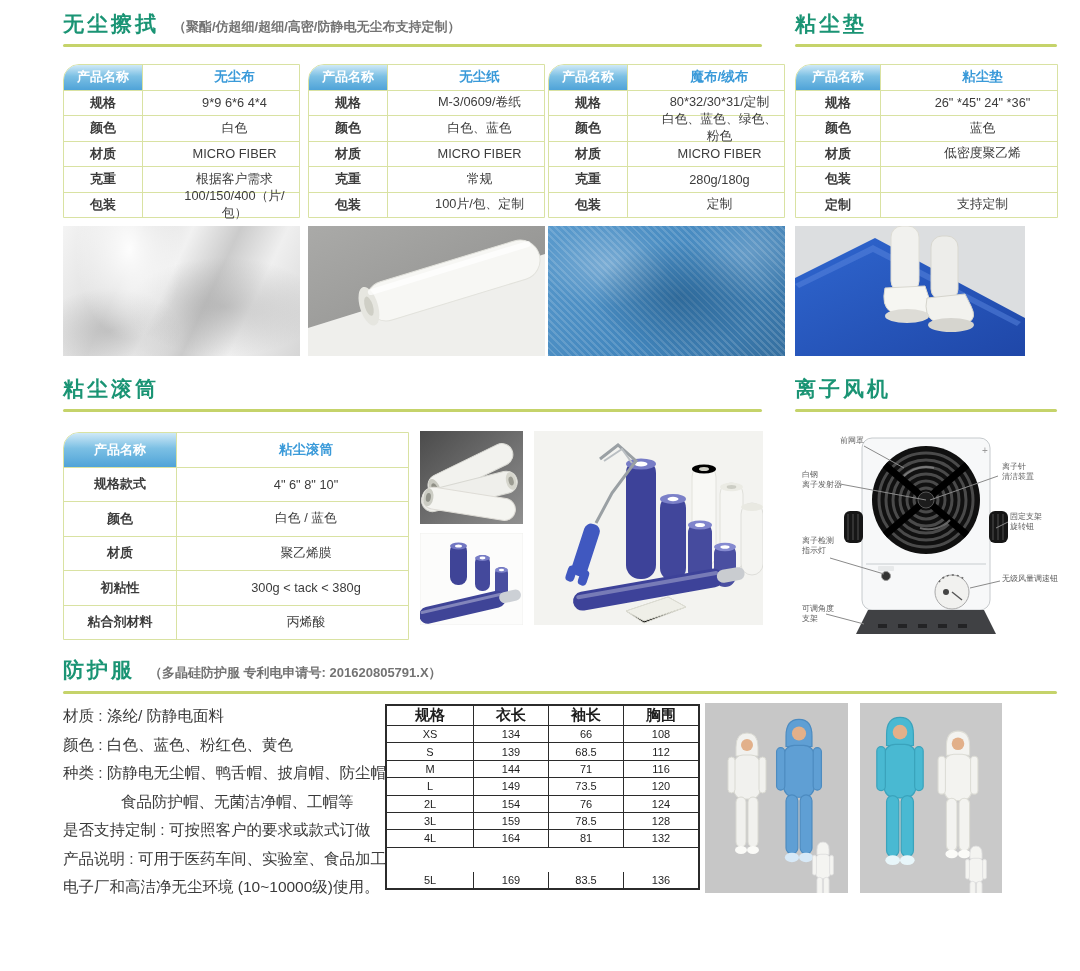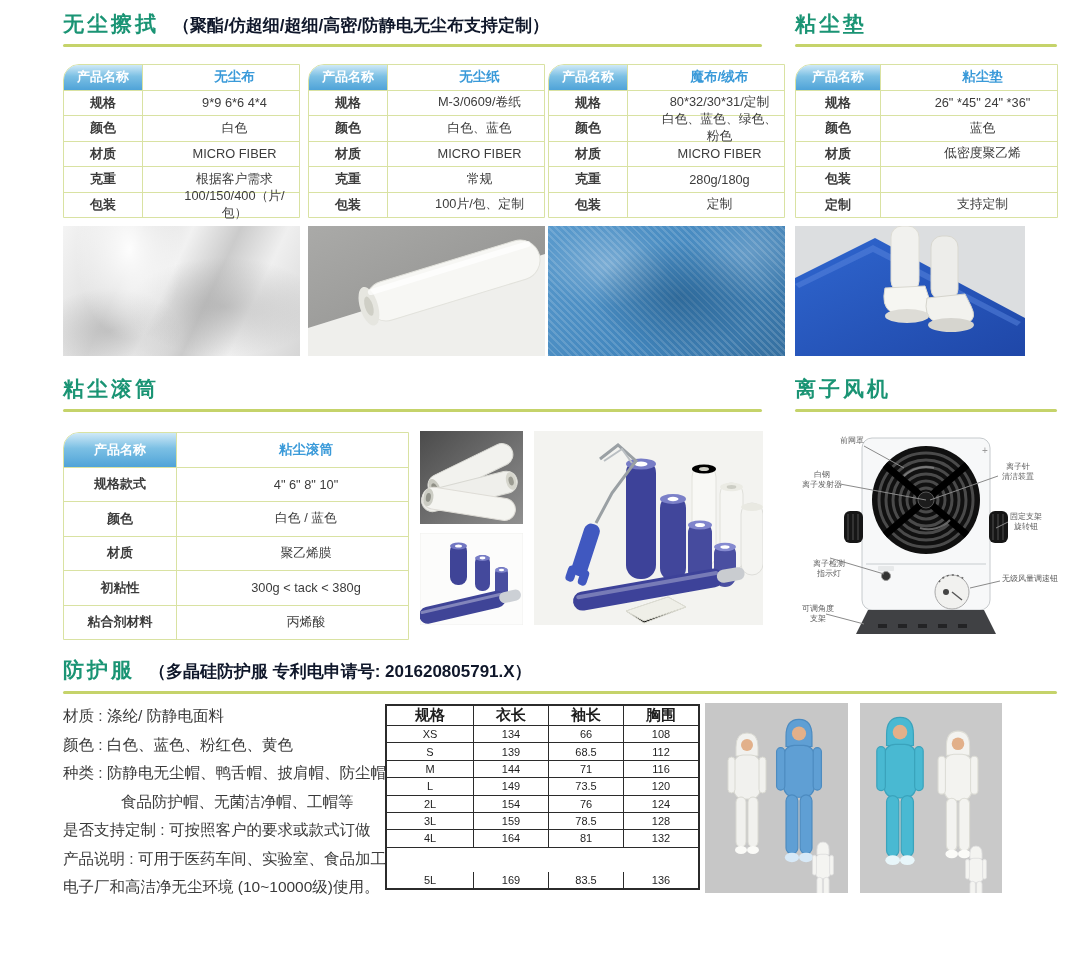--- a/index.html
+++ b/index.html
@@ -2,21 +2,21 @@
 <html><head>
 <meta charset="utf-8">
 <style>
   html,body{margin:0;padding:0;background:#fff;}
   .page{position:relative;width:1080px;height:971px;background:#ffffff;overflow:hidden;
         font-family:"Liberation Sans","DejaVu Sans",sans-serif;}
 
   
   .sec-head{position:absolute;white-space:nowrap;}
   .sec-title{font-size:21px;font-weight:bold;color:#1a9474;letter-spacing:3px;}
-  .sec-sub{font-size:17px;font-weight:bold;color:#0f172a;margin-left:14px;letter-spacing:0;}
+  .sec-sub{font-size:13px;font-weight:bold;color:#737373;margin-left:14px;letter-spacing:0;}
   .rule{position:absolute;height:3px;background:#c5d36a;border-radius:2px;}
 
   
   .spec-table{position:absolute;display:flex;flex-direction:column;box-sizing:border-box;
               border:1px solid #d9e2a2;border-top-left-radius:16px;background:#fff;}
   .spec-row{flex:1;display:flex;border-bottom:1px solid #d9e2a2;min-height:0;}
   .spec-row:last-child{border-bottom:none;}
   .spec-label{flex:0 0 78px;border-right:1px solid #d9e2a2;display:flex;align-items:center;
               justify-content:center;font-size:13px;color:#3c3c3c;font-weight:bold;}
   .spec-value{flex:1;display:flex;align-items:center;justify-content:center;font-size:12.8px;
@@ -54,21 +54,21 @@
   .size-row:last-child{border-bottom:none;margin-top:24px;}
   .size-cell{flex:1;border-right:1px solid #2b2b2b;display:flex;align-items:center;
              justify-content:center;font-size:11px;color:#1e1e1e;}
   .size-cell:first-child{flex:0 0 86px;}
   .size-cell:last-child{border-right:none;}
   .size-row.header .size-cell{font-weight:bold;font-size:15px;}
 
   
   .fan-box{position:absolute;left:800px;top:424px;width:258px;height:224px;}
   .fan-box svg{position:absolute;left:0;top:0;}
-  .fan-label{position:absolute;font-size:8px;line-height:1.3;color:#5f5f5f;white-space:pre-line;text-align:center;}
+  .fan-label{position:absolute;font-size:8px;line-height:1.3;color:#5f5f5f;white-space:pre-line;}
 </style>
 </head>
 <body>
 
 <div class="page">
 
   <div class="sec-head" style="left:63px;top:10px;">
     <span class="sec-title">无尘擦拭</span><span class="sec-sub">（聚酯/仿超细/超细/高密/防静电无尘布支持定制）</span>
   </div>
   <div class="rule" style="left:63px;top:44px;width:699px;"></div>
@@ -426,21 +426,21 @@
         <line x1="26" y1="190" x2="64" y2="200"></line>
       </g>
     </svg>
     <div class="fan-label" style="left:40px;top:12px;">前网罩</div>
     <div class="fan-label" style="left:2px;top:46px;">白钢
 离子发射器</div>
     <div class="fan-label" style="left:202px;top:38px;">离子针
 清洁装置</div>
     <div class="fan-label" style="left:210px;top:88px;">固定支架
 旋转钮</div>
-    <div class="fan-label" style="left:2px;top:135px;margin-left:11px;">离子检测
+    <div class="fan-label" style="left:2px;top:112px;">离子检测
 指示灯</div>
     <div class="fan-label" style="left:202px;top:150px;">无级风量调速钮</div>
     <div class="fan-label" style="left:2px;top:180px;">可调角度
 支架</div>
   </div>
 
   <div class="sec-head" style="left:63px;top:656px;">
     <span class="sec-title">防护服</span><span class="sec-sub">（多晶硅防护服  专利电申请号: 201620805791.X）</span>
   </div>
   <div class="rule" style="left:63px;top:691px;width:994px;"></div>

